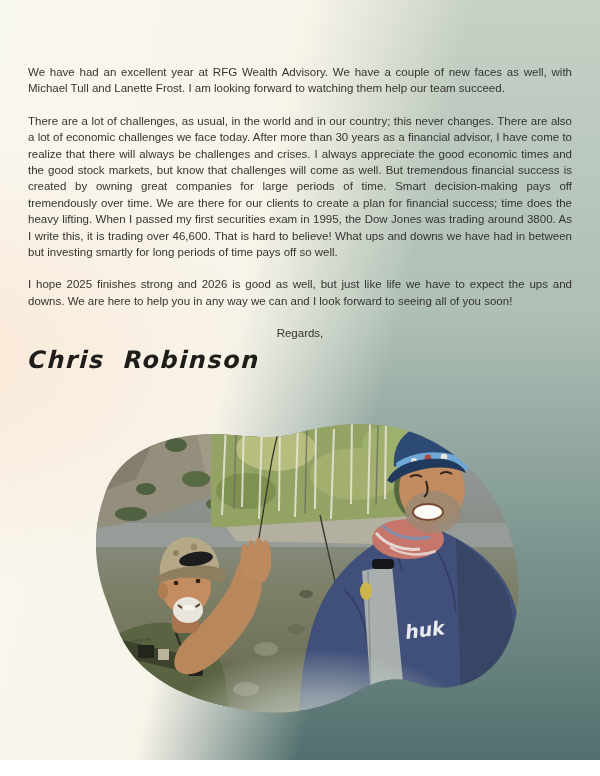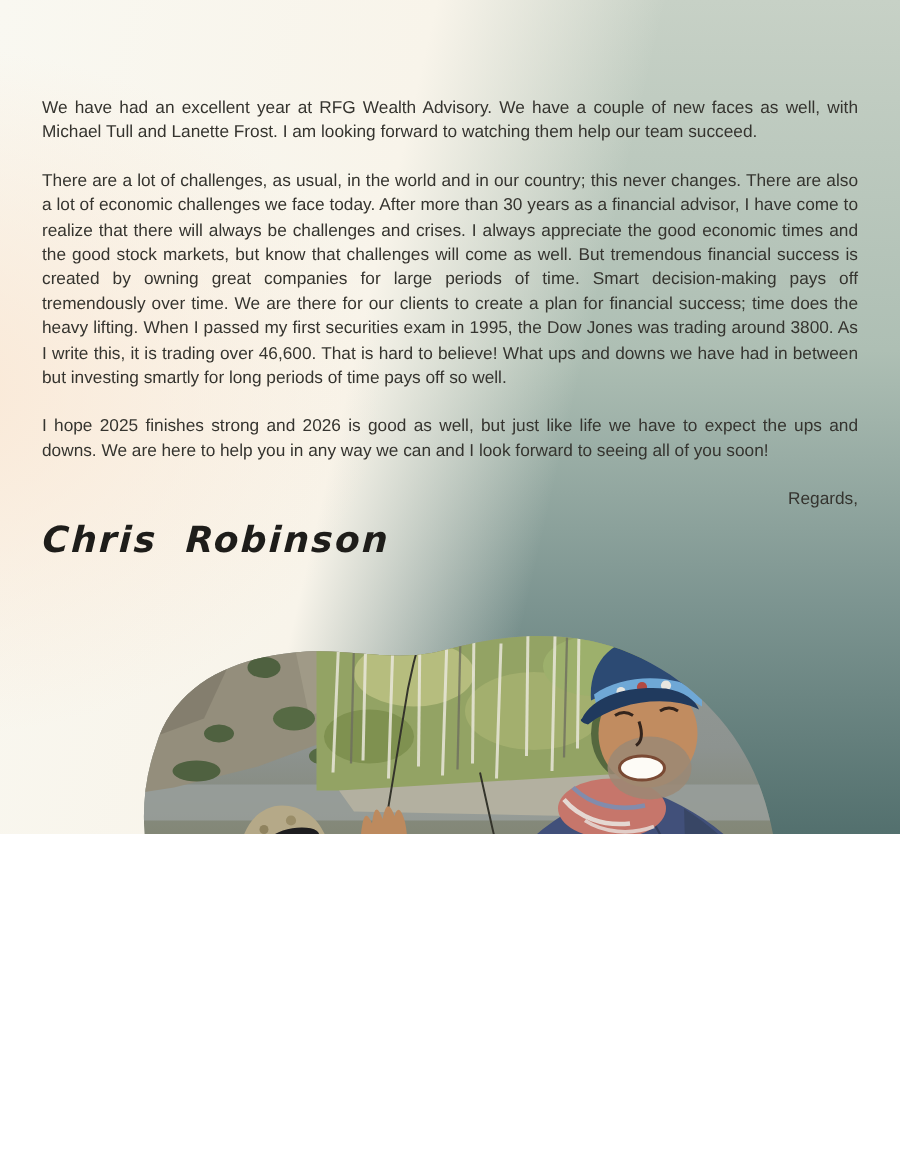--- a/index.html
+++ b/index.html
@@ -1,37 +1,37 @@
 <!DOCTYPE html>
 <html><head>
 <meta charset="utf-8">
 <style>
   html,body{margin:0;padding:0;}
   body{font-family:"Liberation Sans", sans-serif;}
   .page{
     position:relative;
-    width:600px;height:556px;
+    width:600px;height:760px;
     overflow:hidden;
     background:
       radial-gradient(ellipse 430px 320px at -50px 47%, rgba(250,231,212,0.95), rgba(250,231,212,0) 72%),
       linear-gradient(103deg, #f9f8f1 0%, #f8f4ea 40%, rgba(248,244,234,0) 61%),
       linear-gradient(to bottom, #c7d1c6 0%, #aebfb4 42%, #7d9591 72%, #53706e 100%);
   }
   .letter{
     position:absolute;
     left:28px; right:28px; top:64px;
     color:#35342f;
     font-size:11.5px;
     line-height:16.4px;
     text-align:justify;
   }
   .letter p{margin:0 0 16px 0;}
   .letter p.para-2{}
   .letter p.para-3{margin-bottom:16px;}
-  .letter p.regards{margin:0;text-align:right;}
+  .letter p.regards{margin:0;text-align:center;}
   .signature{
     margin-top:10px;
     font-family:"DejaVu Sans", sans-serif;
     font-style:italic;
     font-weight:600;
     font-size:24px;
     letter-spacing:1.5px;
     word-spacing:9px;
     color:#1e1d1a;
     transform:skewX(-3deg);

